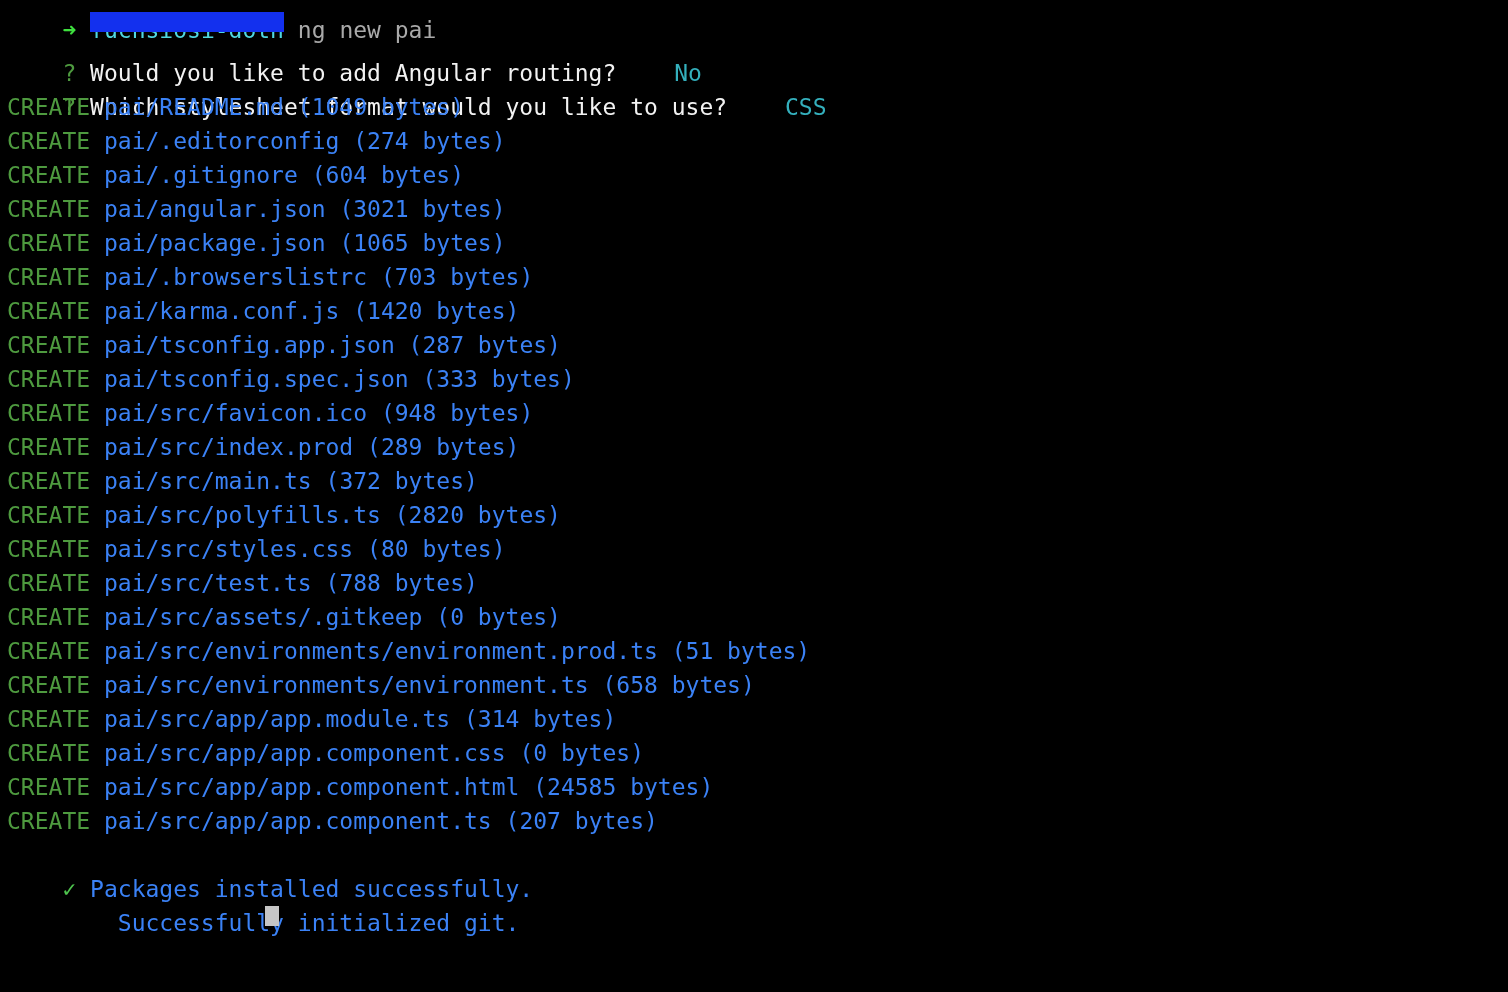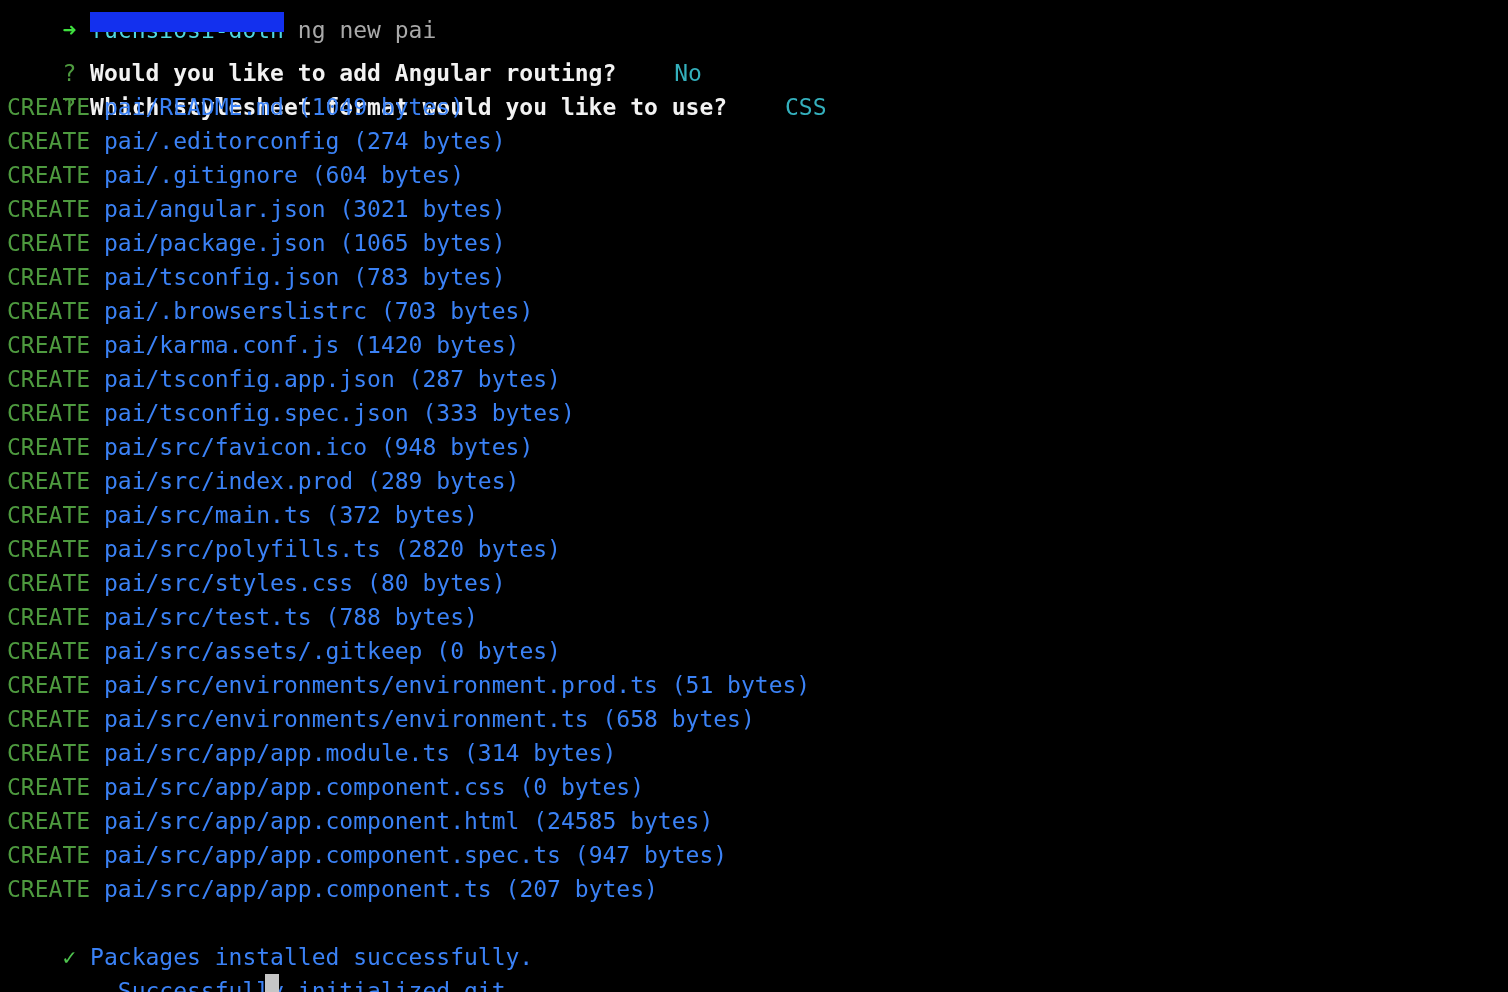--- a/index.html
+++ b/index.html
@@ -36,21 +36,21 @@
   
   .line-prompt {
     position: relative;
     height: 28px;
     line-height: 24px;
     margin-top: -6px;
   }
   .seg { white-space: pre; }
   .c-green      { color: #4e9a3f; }
   .c-white      { color: #3b82f6; }
-  .c-white-bold { color: #f2f2f2; font-weight: bold; }
+  .c-white-bold { color: #f2f2f2; font-weight: normal; }
   .c-cyan       { color: #34b0bd; margin-left: 44px; }
   .c-gray       { color: #a9a9a9; }
 
   .redaction {
     display: inline-block;
     position: relative;
     vertical-align: top;
   }
   .redaction .under {
     color: #4fd6e0;
@@ -100,38 +100,36 @@
   <div class="line">
     <span class="c-green">?</span><span class="seg"> </span><span class="c-white-bold">Which stylesheet format would you like to use?</span><span class="seg"> </span><span class="c-cyan">CSS</span>
   </div>
 
   <div id="file-lines">
       <div class="line"><span class="c-green">CREATE</span><span class="seg"> </span><span class="c-white">pai/README.md</span><span class="seg"> </span><span class="c-white">(1049 bytes)</span></div>
       <div class="line"><span class="c-green">CREATE</span><span class="seg"> </span><span class="c-white">pai/.editorconfig</span><span class="seg"> </span><span class="c-white">(274 bytes)</span></div>
       <div class="line"><span class="c-green">CREATE</span><span class="seg"> </span><span class="c-white">pai/.gitignore</span><span class="seg"> </span><span class="c-white">(604 bytes)</span></div>
       <div class="line"><span class="c-green">CREATE</span><span class="seg"> </span><span class="c-white">pai/angular.json</span><span class="seg"> </span><span class="c-white">(3021 bytes)</span></div>
       <div class="line"><span class="c-green">CREATE</span><span class="seg"> </span><span class="c-white">pai/package.json</span><span class="seg"> </span><span class="c-white">(1065 bytes)</span></div>
-      <div class="line"><span class="c-green">CREATE</span><span class="seg"> </span><span class="c-white">pai/tsconfig.json</span><span class="seg"> </span><span class="c-white">(783 bytes)</span></div>
       <div class="line"><span class="c-green">CREATE</span><span class="seg"> </span><span class="c-white">pai/.browserslistrc</span><span class="seg"> </span><span class="c-white">(703 bytes)</span></div>
       <div class="line"><span class="c-green">CREATE</span><span class="seg"> </span><span class="c-white">pai/karma.conf.js</span><span class="seg"> </span><span class="c-white">(1420 bytes)</span></div>
       <div class="line"><span class="c-green">CREATE</span><span class="seg"> </span><span class="c-white">pai/tsconfig.app.json</span><span class="seg"> </span><span class="c-white">(287 bytes)</span></div>
       <div class="line"><span class="c-green">CREATE</span><span class="seg"> </span><span class="c-white">pai/tsconfig.spec.json</span><span class="seg"> </span><span class="c-white">(333 bytes)</span></div>
       <div class="line"><span class="c-green">CREATE</span><span class="seg"> </span><span class="c-white">pai/src/favicon.ico</span><span class="seg"> </span><span class="c-white">(948 bytes)</span></div>
       <div class="line"><span class="c-green">CREATE</span><span class="seg"> </span><span class="c-white">pai/src/index.prod</span><span class="seg"> </span><span class="c-white">(289 bytes)</span></div>
       <div class="line"><span class="c-green">CREATE</span><span class="seg"> </span><span class="c-white">pai/src/main.ts</span><span class="seg"> </span><span class="c-white">(372 bytes)</span></div>
       <div class="line"><span class="c-green">CREATE</span><span class="seg"> </span><span class="c-white">pai/src/polyfills.ts</span><span class="seg"> </span><span class="c-white">(2820 bytes)</span></div>
       <div class="line"><span class="c-green">CREATE</span><span class="seg"> </span><span class="c-white">pai/src/styles.css</span><span class="seg"> </span><span class="c-white">(80 bytes)</span></div>
       <div class="line"><span class="c-green">CREATE</span><span class="seg"> </span><span class="c-white">pai/src/test.ts</span><span class="seg"> </span><span class="c-white">(788 bytes)</span></div>
       <div class="line"><span class="c-green">CREATE</span><span class="seg"> </span><span class="c-white">pai/src/assets/.gitkeep</span><span class="seg"> </span><span class="c-white">(0 bytes)</span></div>
       <div class="line"><span class="c-green">CREATE</span><span class="seg"> </span><span class="c-white">pai/src/environments/environment.prod.ts</span><span class="seg"> </span><span class="c-white">(51 bytes)</span></div>
       <div class="line"><span class="c-green">CREATE</span><span class="seg"> </span><span class="c-white">pai/src/environments/environment.ts</span><span class="seg"> </span><span class="c-white">(658 bytes)</span></div>
       <div class="line"><span class="c-green">CREATE</span><span class="seg"> </span><span class="c-white">pai/src/app/app.module.ts</span><span class="seg"> </span><span class="c-white">(314 bytes)</span></div>
       <div class="line"><span class="c-green">CREATE</span><span class="seg"> </span><span class="c-white">pai/src/app/app.component.css</span><span class="seg"> </span><span class="c-white">(0 bytes)</span></div>
       <div class="line"><span class="c-green">CREATE</span><span class="seg"> </span><span class="c-white">pai/src/app/app.component.html</span><span class="seg"> </span><span class="c-white">(24585 bytes)</span></div>
-      <div class="line"><span class="c-green">CREATE</span><span class="seg"> </span><span class="c-white">pai/src/app/app.component.spec.ts</span><span class="seg"> </span><span class="c-white">(947 bytes)</span></div>
       <div class="line"><span class="c-green">CREATE</span><span class="seg"> </span><span class="c-white">pai/src/app/app.component.ts</span><span class="seg"> </span><span class="c-white">(207 bytes)</span></div>
     </div>
 
   <div class="line">
     <span class="check">✓</span><span class="seg"> </span><span class="c-white">Packages installed successfully.</span>
   </div>
 
   <div class="line">
     <span class="c-white">    Successfully initialized git.</span>
   </div>

